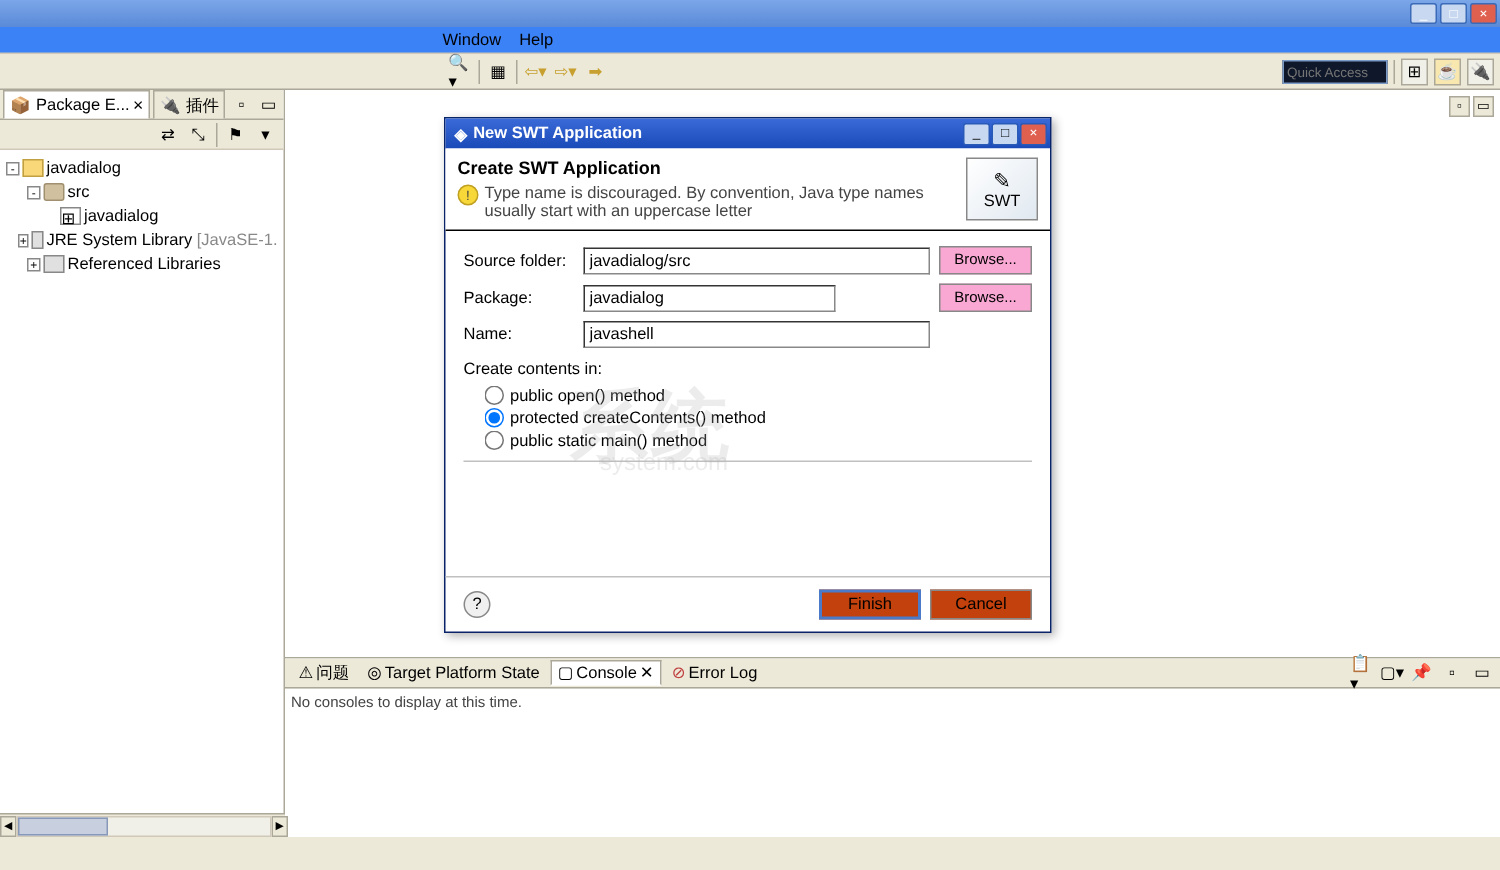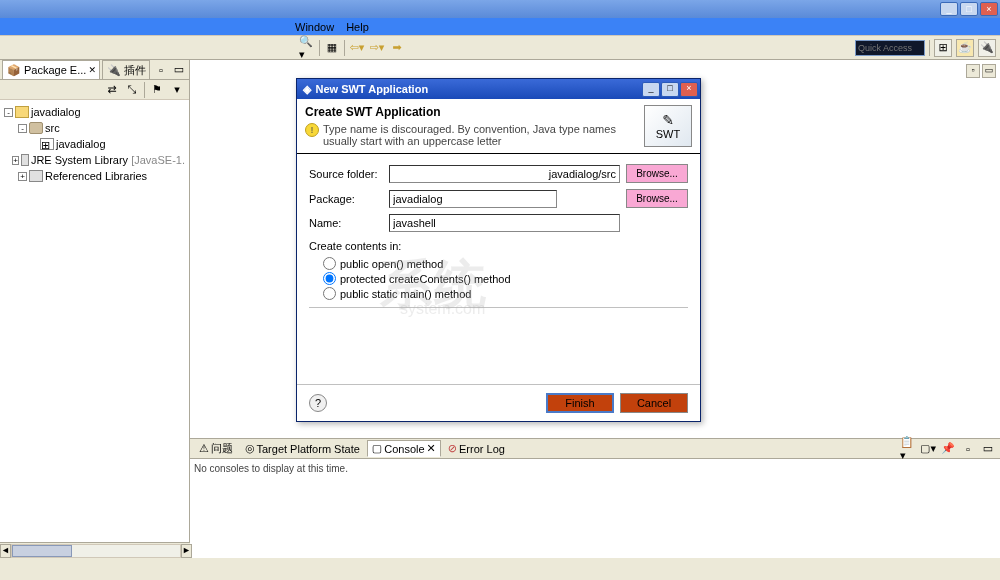--- a/index.html
+++ b/index.html
@@ -247,21 +247,21 @@
       </div>
     </div>
     <div class="dlg-logo">
       <span style="font-size:14px">✎</span>
       <span>SWT</span>
     </div>
   </div>
   <div class="dlg-body">
     <div class="form-row">
       <span class="form-label">Source folder:</span>
-      <input class="form-input" style="flex: 1 1 0%; text-align: right;" value="javadialog/src">
+      <input class="form-input" style="flex: 1 1 0%;" value="javadialog/src">
       <button class="browse-btn">Browse...</button>
     </div>
     <div class="form-row">
       <span class="form-label">Package:</span>
       <input class="form-input" style="width: 168px;" value="javadialog">
       <span style="flex:1"></span>
       <button class="browse-btn">Browse...</button>
     </div>
     <div class="form-row">
       <span class="form-label">Name:</span>

